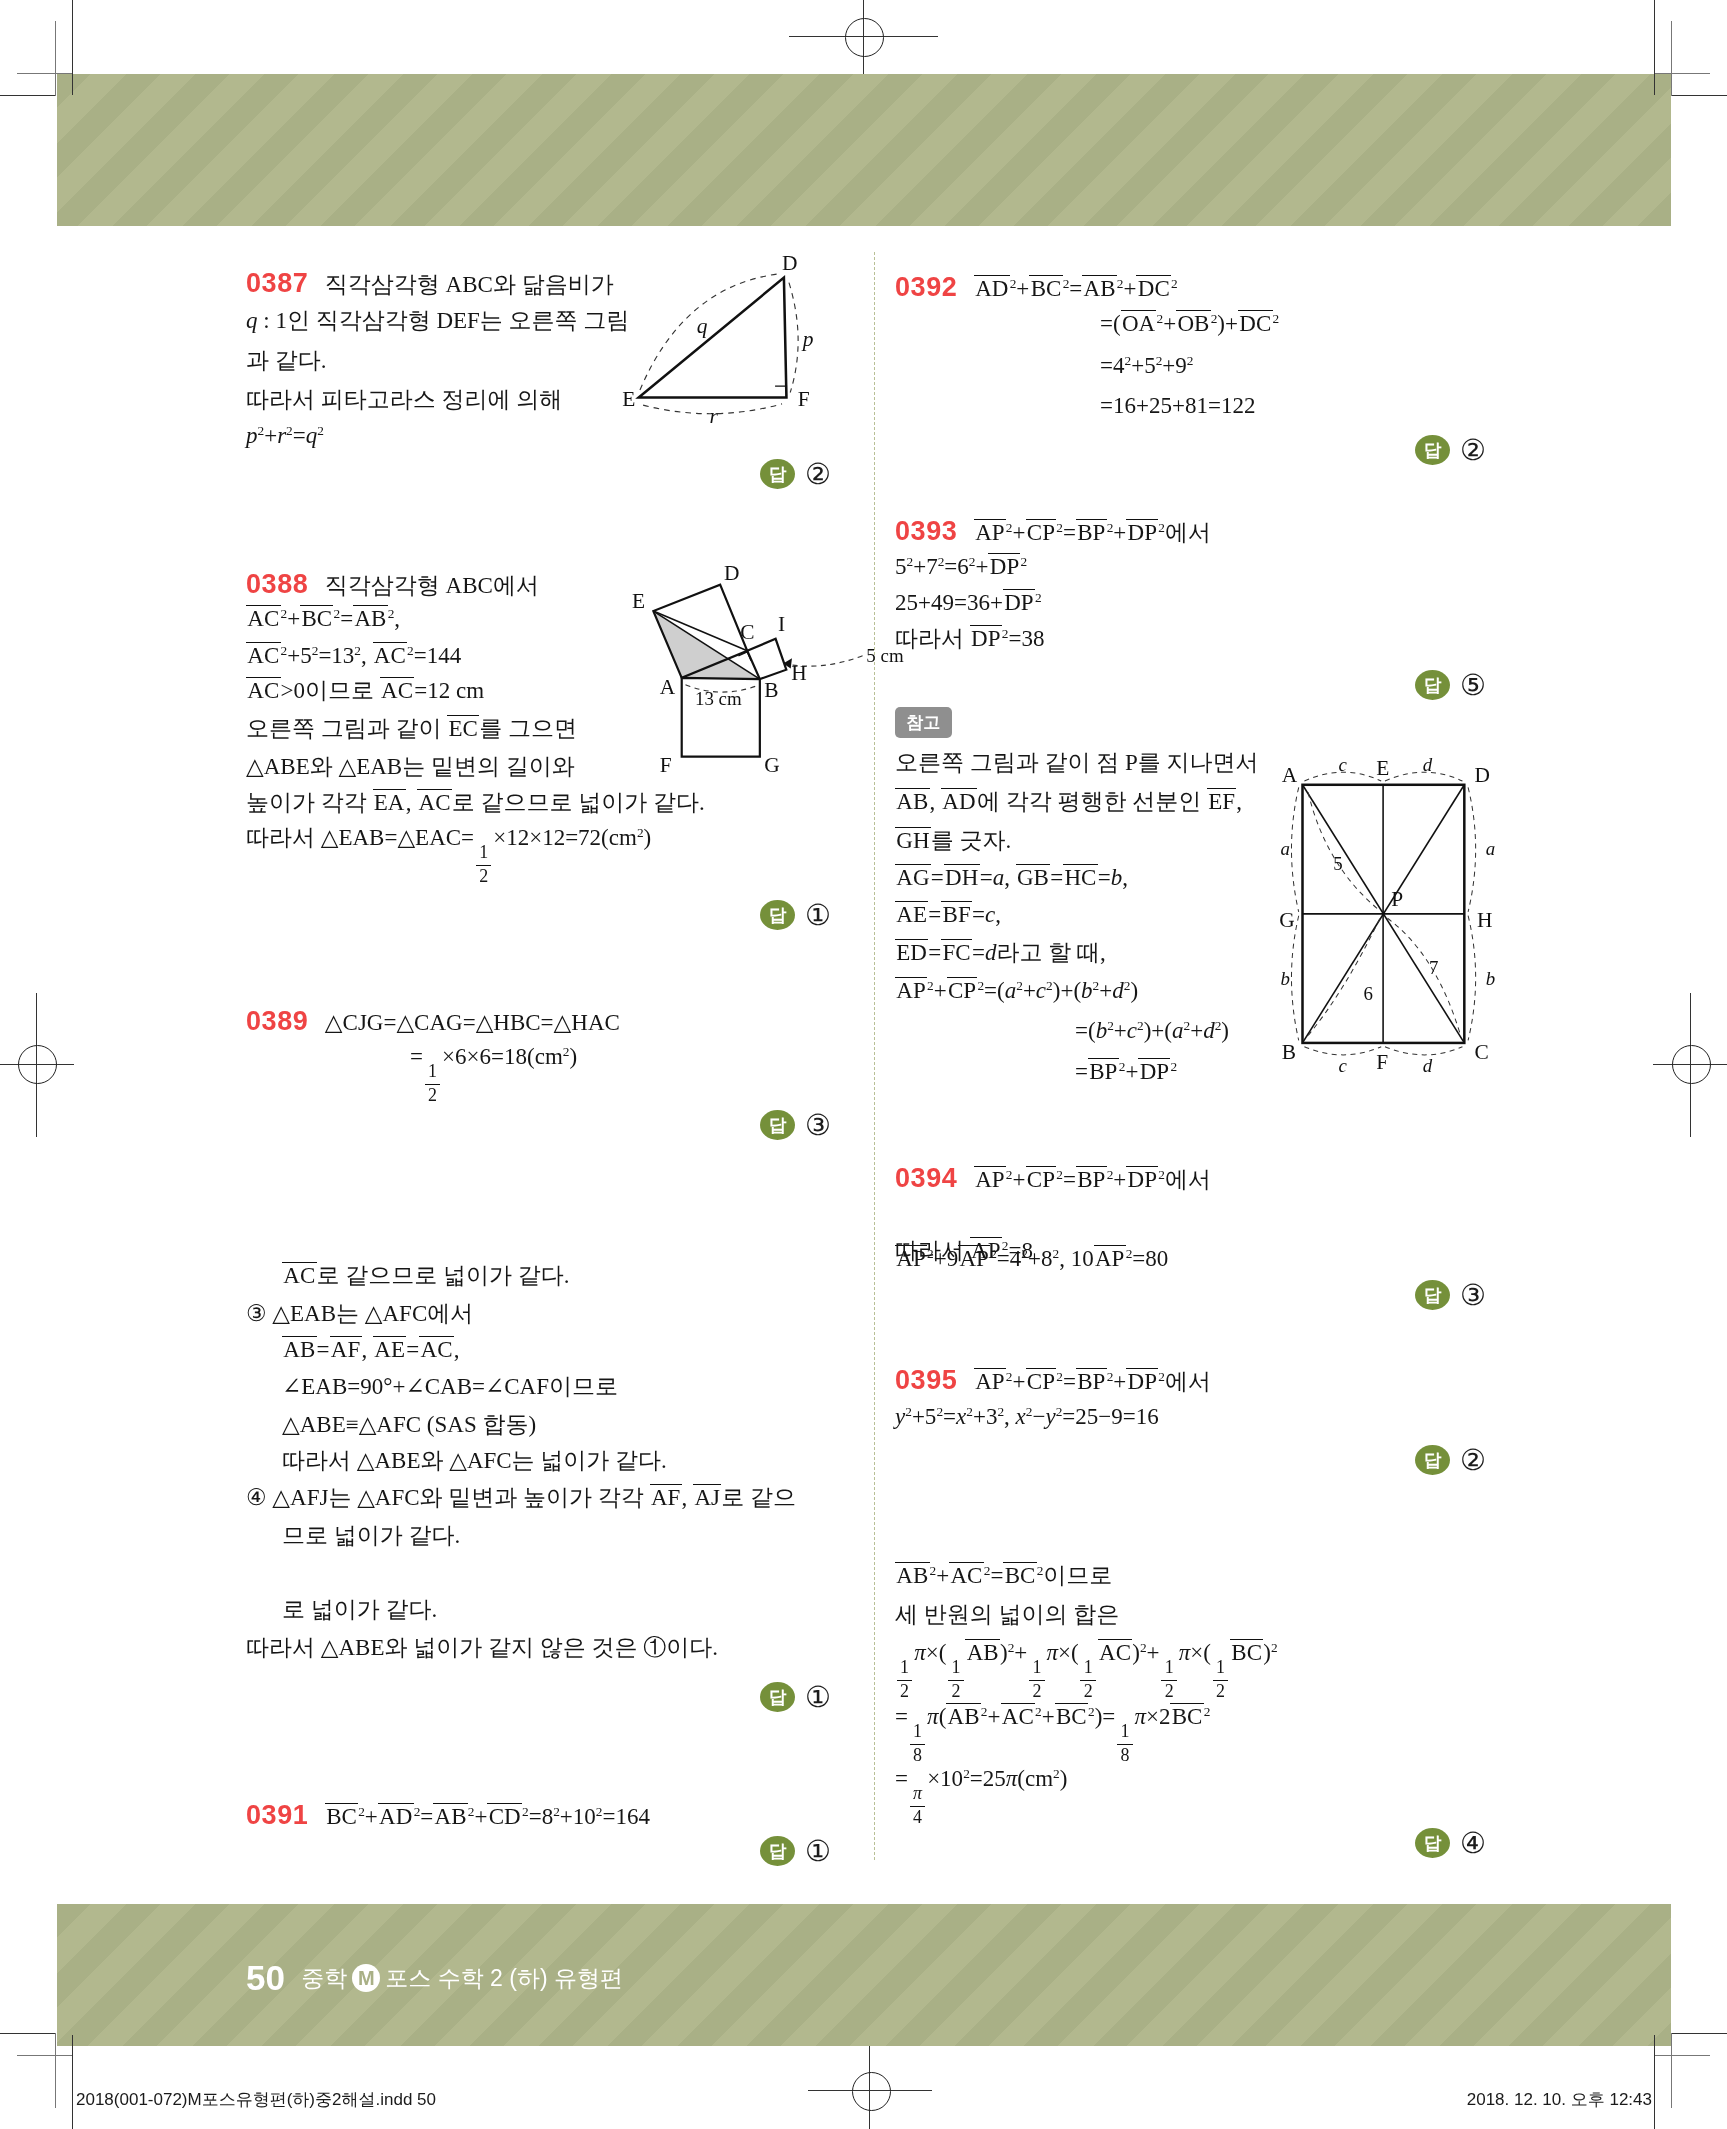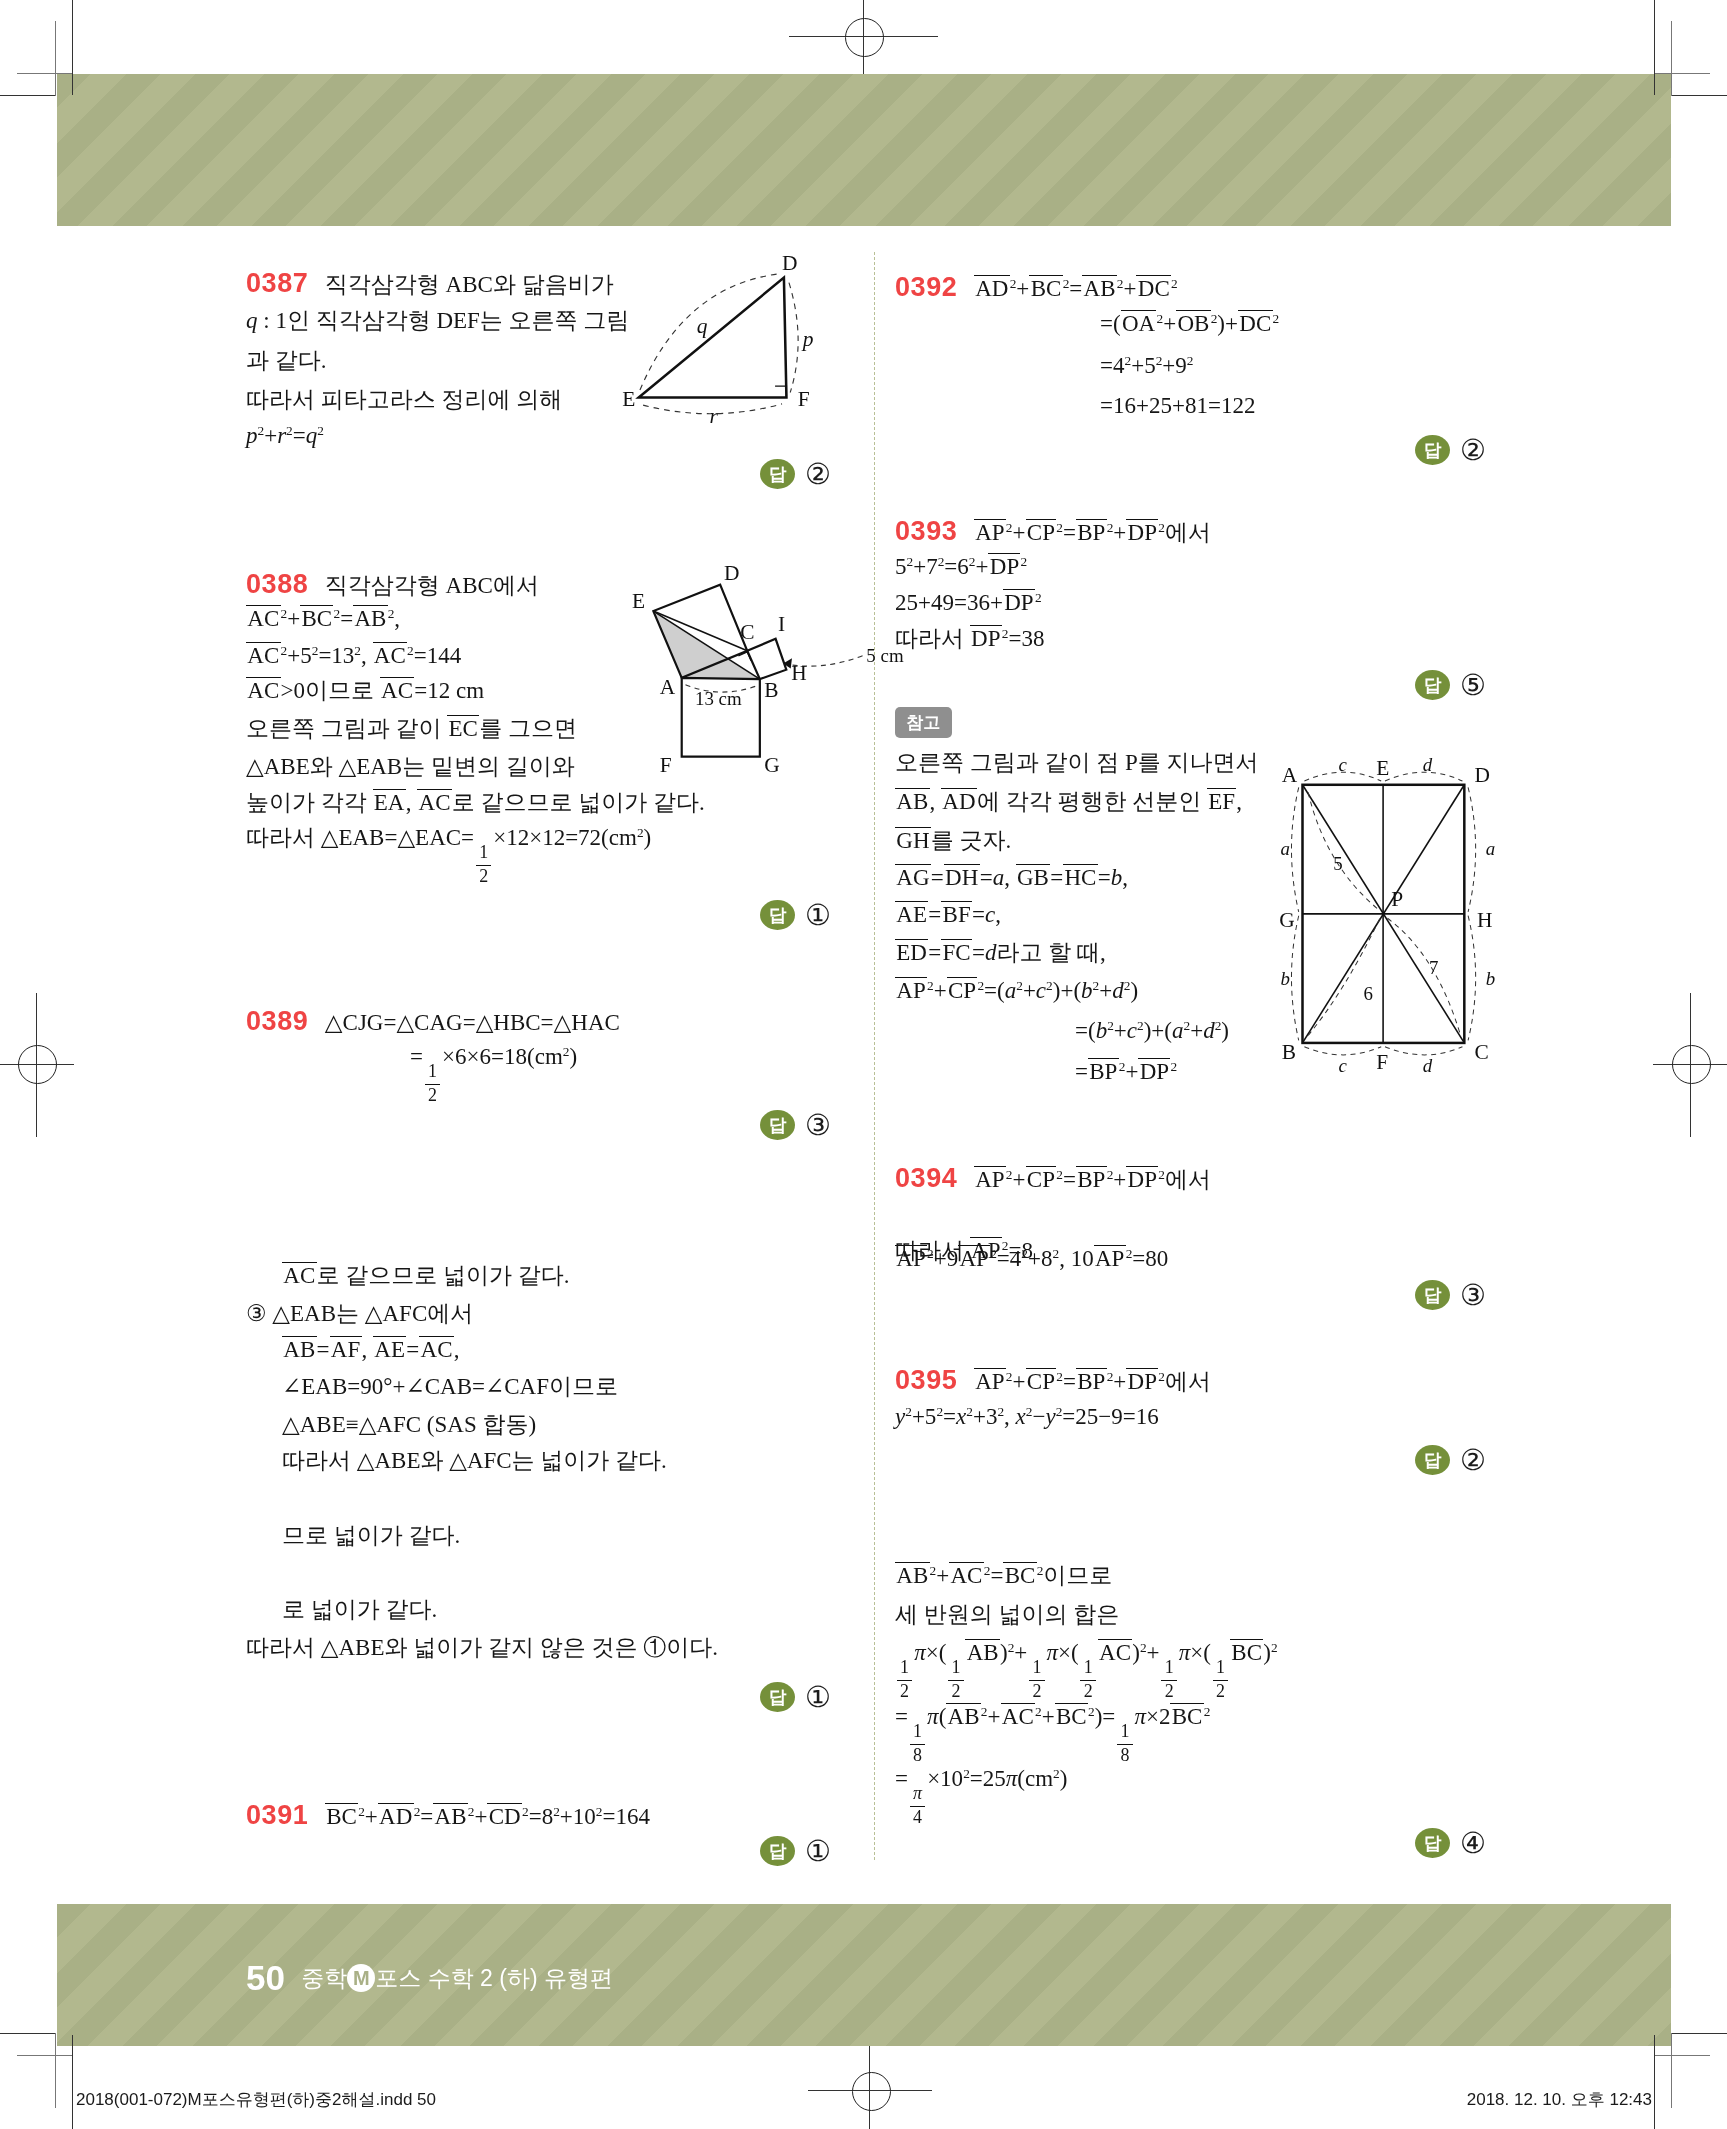--- a/index.html
+++ b/index.html
@@ -31,21 +31,21 @@
           font-family:"Liberation Sans",sans-serif;font-weight:bold;font-size:17.7px;
           display:flex;align-items:center;justify-content:center;}
   .acirc{font-size:29px;line-height:1;color:#1c1c1c;}
   .notebadge{position:absolute;left:895px;top:707px;background:#8f8f8f;color:#fff;
              font-family:"Liberation Sans",sans-serif;font-weight:bold;font-size:17px;
              padding:3.8px 11.3px;border-radius:5px;}
   .divider{position:absolute;left:874px;top:252px;height:1608px;width:0;
            border-left:1.3px dashed #b9c096;}
   .footer{position:absolute;left:246px;top:1958px;display:flex;align-items:center;gap:16.4px;color:#fff;}
   .fpage{font-family:"Liberation Sans",sans-serif;font-weight:bold;font-size:35px;}
-  .ftitle{font-family:"Liberation Sans",sans-serif;font-size:23px;display:flex;align-items:center;}
+  .ftitle{font-family:"Liberation Sans",sans-serif;font-size:23px;display:flex;align-items:center;gap:5px;}
   .flogo{width:28px;height:28px;border-radius:50%;background:#fff;color:#a9b086;
          font-family:"Liberation Sans",sans-serif;font-weight:bold;font-size:20px;
          display:inline-flex;align-items:center;justify-content:center;}
   .print{position:absolute;top:2088px;font-family:"Liberation Sans",sans-serif;
          font-size:17px;color:#1a1a1a;white-space:nowrap;}
   svg .lbl{font-family:"Liberation Serif",serif;font-size:34px;fill:#111;}
   svg .lbl.it{font-style:italic;}
   svg .sm{font-size:30px;}
 </style>
 </head>
@@ -173,20 +173,21 @@
     <span class="abadge">답</span>
     <span class="acirc">③</span>
   </div>
 
   <div class="L" style="left:282px;top:1261px"><span class="ol">AC</span>로 같으므로 넓이가 같다.</div>
   <div class="L" style="left:246px;top:1299px">③ △EAB는 △AFC에서</div>
   <div class="L" style="left:282px;top:1335px"><span class="ol">AB</span>=<span class="ol">AF</span>, <span class="ol">AE</span>=<span class="ol">AC</span>,</div>
   <div class="L" style="left:282px;top:1372px">∠EAB=90°+∠CAB=∠CAF이므로</div>
   <div class="L" style="left:282px;top:1410px">△ABE≡△AFC (SAS 합동)</div>
   <div class="L" style="left:282px;top:1446px">따라서 △ABE와 △AFC는 넓이가 같다.</div>
+  <div class="L" style="left:246px;top:1483px">④ △AFJ는 △AFC와 밑변과 높이가 각각 <span class="ol">AF</span>, <span class="ol">AJ</span>로 같으</div>
   <div class="L" style="left:282px;top:1521px">므로 넓이가 같다.</div>
   <div class="L" style="left:282px;top:1595px">로 넓이가 같다.</div>
   <div class="L" style="left:246px;top:1633px">따라서 △ABE와 넓이가 같지 않은 것은 ①이다.</div>
   <div class="ANS" style="left:760px;top:1682px">
     <span class="abadge">답</span>
     <span class="acirc">①</span>
   </div>
 
   <div class="L prob" style="left:246px;top:1798px">
     <span class="pnum">0391</span>

